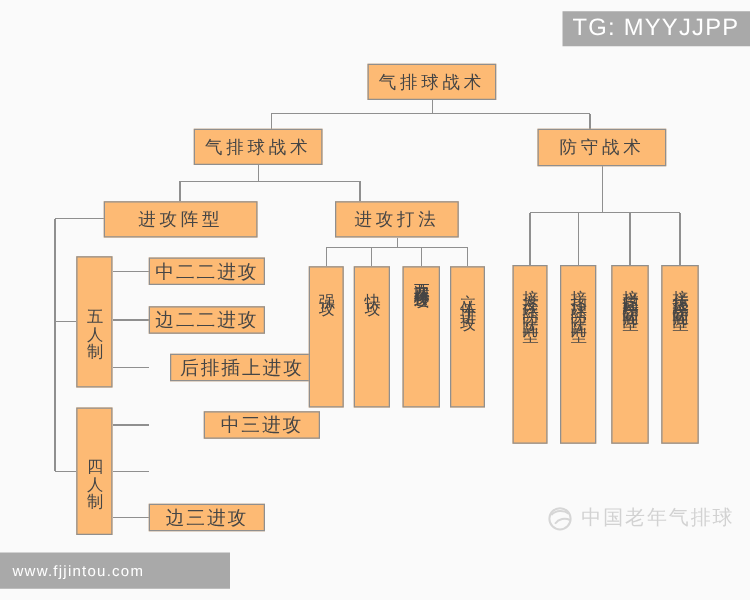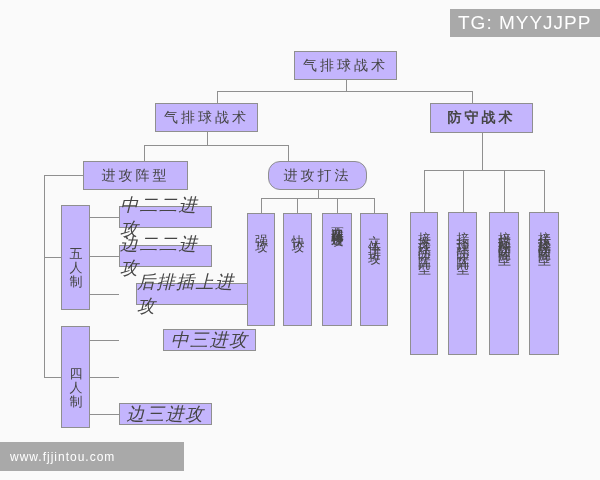--- a/index.html
+++ b/index.html
@@ -2,25 +2,25 @@
 <html><head>
 <meta charset="utf-8">
 <style>
   html,body{margin:0;padding:0;}
   .stage{
     position:relative;width:600px;height:480px;background:#fafafa;overflow:hidden;
     font-family:"Liberation Serif","DejaVu Serif",serif;
   }
   .connectors{position:absolute;left:0;top:0;}
   .box{
-    position:absolute;box-sizing:border-box;border:1px solid #8f8f8f;background:#c4b5fd;
+    position:absolute;box-sizing:border-box;border:1px solid #8f8f8f;background:#fdba74;
     color:#454545;display:flex;align-items:center;justify-content:center;
   }
   .h{font-size:14px;letter-spacing:3px;}
-  .leaf{font-size:18px;letter-spacing:1.5px;font-style:italic;}
+  .leaf{font-size:15px;letter-spacing:1.5px;}
   .vbox{
     writing-mode:vertical-rl;text-orientation:upright;
     font-size:13px;justify-content:flex-start;padding-top:8px;
   }
   .vm{letter-spacing:6px;padding-top:10px;}
   .vm8{font-size:12.5px;letter-spacing:1px;padding-top:3px;}
   .vdef7{letter-spacing:5px;}
   .vdef8{letter-spacing:3px;}
   .vsys{justify-content:center;letter-spacing:13px;padding-top:0;}
   .banner{
@@ -49,24 +49,24 @@
       <path d="M90,217 L119,217 M90,256 L119,256 M90,294 L119,294"></path>
       <path d="M90,340 L119,340 M90,377 L119,377 M90,414 L119,414"></path>
       <path d="M318,190 L318,198 M261,198 L374,198 M261,198 L261,213 M297,198 L297,213 M337,198 L337,213 M374,198 L374,213"></path>
       <path d="M482,133 L482,170 M424,170 L544,170 M424,170 L424,212 M463,170 L463,212 M504,170 L504,212 M544,170 L544,212"></path>
     </g>
   </svg>
 
   <div class="box h" style="left:294px;top:51px;width:103px;height:29px;">气排球战术</div>
 
   <div class="box h" style="left:155px;top:103px;width:103px;height:29px;">气排球战术</div>
-  <div class="box h" style="left:430px;top:103px;width:103px;height:30px;font-weight:bold;">防守战术</div>
+  <div class="box h" style="left:430px;top:103px;width:103px;height:30px;">防守战术</div>
 
-  <div class="box h" style="left:83px;top:161px;width:105px;height:29px;">进攻阵型</div>
-  <div class="box h" style="left:268px;top:161px;width:99px;height:29px;border-radius:12px;">进攻打法</div>
+  <div class="box h" style="left:83px;top:161px;width:123px;height:29px;">进攻阵型</div>
+  <div class="box h" style="left:268px;top:161px;width:99px;height:29px;">进攻打法</div>
 
   <div class="box vbox vsys" style="left:61px;top:205px;width:29px;height:105px;">五人制</div>
   <div class="box vbox vsys" style="left:61px;top:326px;width:29px;height:102px;">四人制</div>
 
   <div class="box leaf" style="left:119px;top:206px;width:93px;height:22px;">中二二进攻</div>
   <div class="box leaf" style="left:119px;top:245px;width:93px;height:22px;">边二二进攻</div>
   <div class="box leaf" style="left:136px;top:283px;width:115px;height:22px;">后排插上进攻</div>
 
   <div class="box leaf" style="left:119px;top:329px;width:93px;height:22px;margin-left:44px;">中三进攻</div>
   <div class="box leaf" style="left:119px;top:403px;width:93px;height:22px;">边三进攻</div>
@@ -81,14 +81,24 @@
   <div class="box vbox vdef8" style="left:489px;top:212px;width:30px;height:143px;">接拦回球防守阵型</div>
   <div class="box vbox vdef8" style="left:529px;top:212px;width:30px;height:143px;">接传垫球防守阵型</div>
 
   <div class="banner banner-top">
     <span>TG: MYYJJPP</span>
   </div>
   <div class="banner banner-bottom">
     <span>www.fjjintou.com</span>
   </div>
 
+  <div class="watermark">
+    <svg width="24" height="24" viewBox="0 0 24 24">
+      <g stroke="#d6d6d6" stroke-width="1.6" fill="none">
+        <circle cx="12" cy="13" r="8.5"></circle>
+        <path d="M5,10 C9,6 15,6 19,9"></path>
+        <path d="M8,17 C11,13 16,12 20,14"></path>
+      </g>
+    </svg>
+    <span>中国老年气排球</span>
+  </div>
 
 </div>
 
 </body></html>

